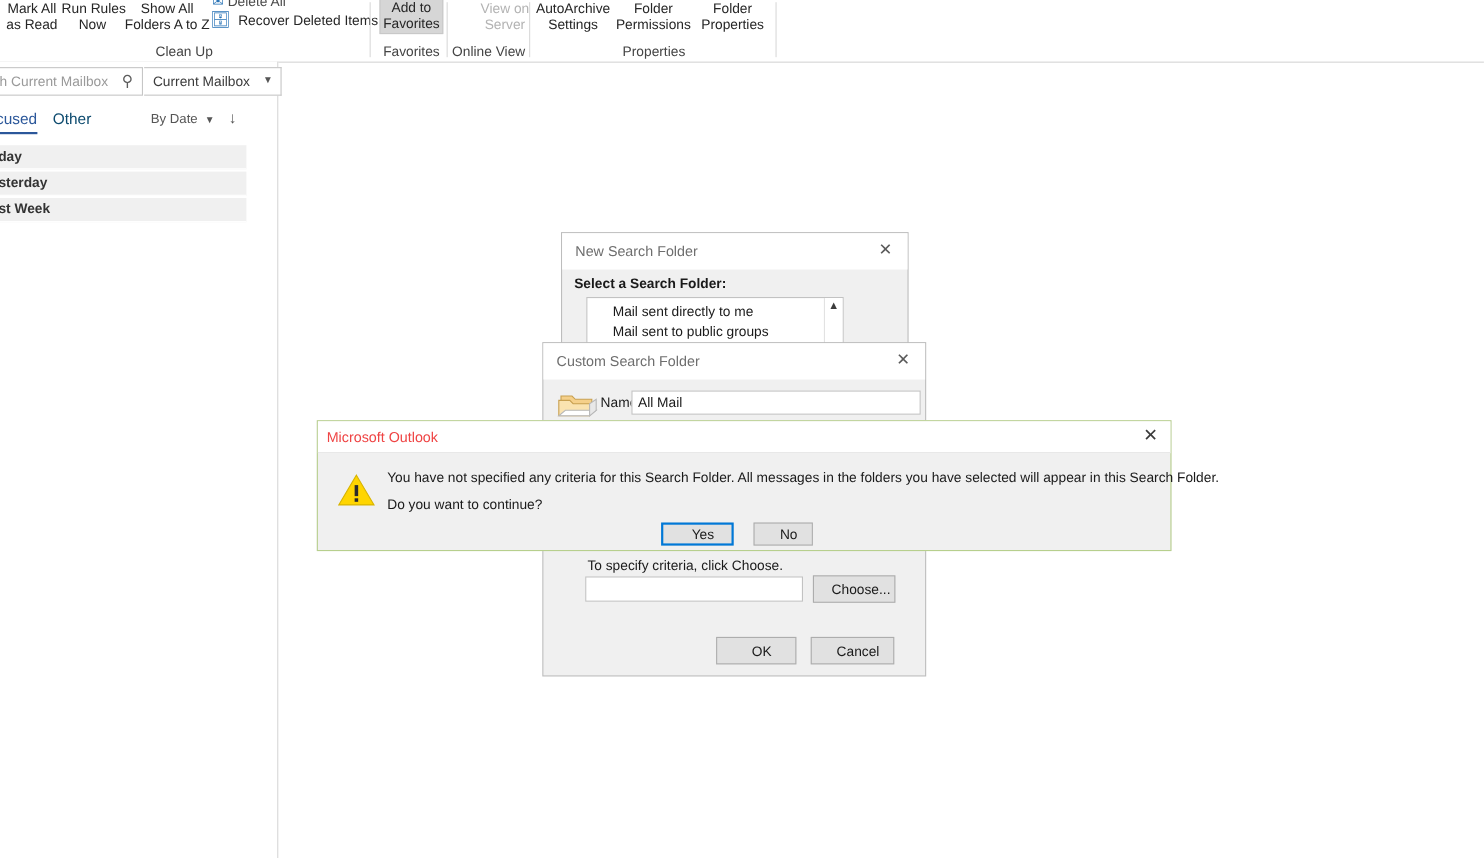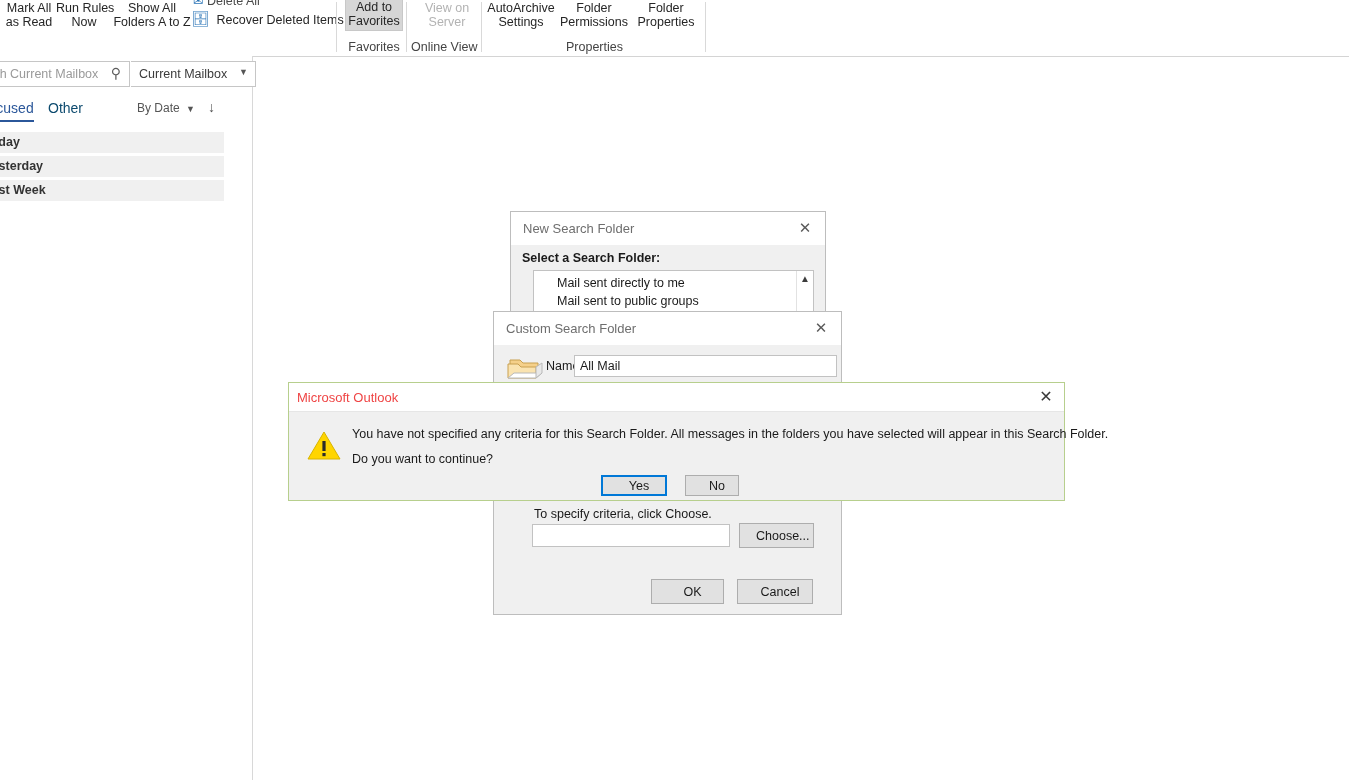--- a/index.html
+++ b/index.html
@@ -239,21 +239,21 @@
   #nsf-label {
     position: absolute;
     left: 11px; top: 39px;
     font-size: 12.5px;
     font-weight: bold;
     color: #1a1a1a;
   }
   #nsf-list {
     position: absolute;
     left: 22px; top: 58px;
-    width: 281px; height: 60px;
+    width: 234px; height: 60px;
     background: #ffffff;
     border: 1px solid #c2c2c2;
     box-sizing: border-box;
     overflow: hidden;
   }
   #nsf-list .li {
     position: absolute;
     left: 23px;
     font-size: 12.5px;
     color: #1a1a1a;
@@ -402,34 +402,35 @@
     <div class="rib-inline" style="left:193px; top:-6px;">
       <span class="ic-blue">✉</span>
       <span style="color:#4a4a4a;">Delete All</span>
     </div>
 
     <div class="rib-inline" style="left:191px; top:12px;">
       <span class="ic-blue" style="font-size:15px;">🗄</span>
       <span style="margin-left:3px;">Recover Deleted Items</span>
     </div>
 
+    <div class="rib-group-label">Clean Up</div>
   </div>
   <div class="rib-sep" style="left:336px;"></div>
 
   <div class="rib-group" style="left:345px; width:58px;">
     <div class="rib-btn hovered" style="left:0px; top:-3px; width:56px; padding:2px 0;">
       <div>Add to</div>
       <div>Favorites</div>
     </div>
     <div class="rib-group-label">Favorites</div>
   </div>
   <div class="rib-sep" style="left:406px;"></div>
 
   <div class="rib-group" style="left:411px; width:65px;">
-    <div class="rib-btn disabled" style="left:4px; top:1px; width:64px;">
+    <div class="rib-btn disabled" style="left:16px; top:1px; width:64px;">
       <div>View on</div>
       <div>Server</div>
     </div>
     <div class="rib-group-label">Online View</div>
   </div>
   <div class="rib-sep" style="left:481px;"></div>
 
   <div class="rib-group" style="left:486px; width:217px;">
     <div class="rib-btn" style="left:0px; top:1px; width:70px;">
       <div>AutoArchive</div>

